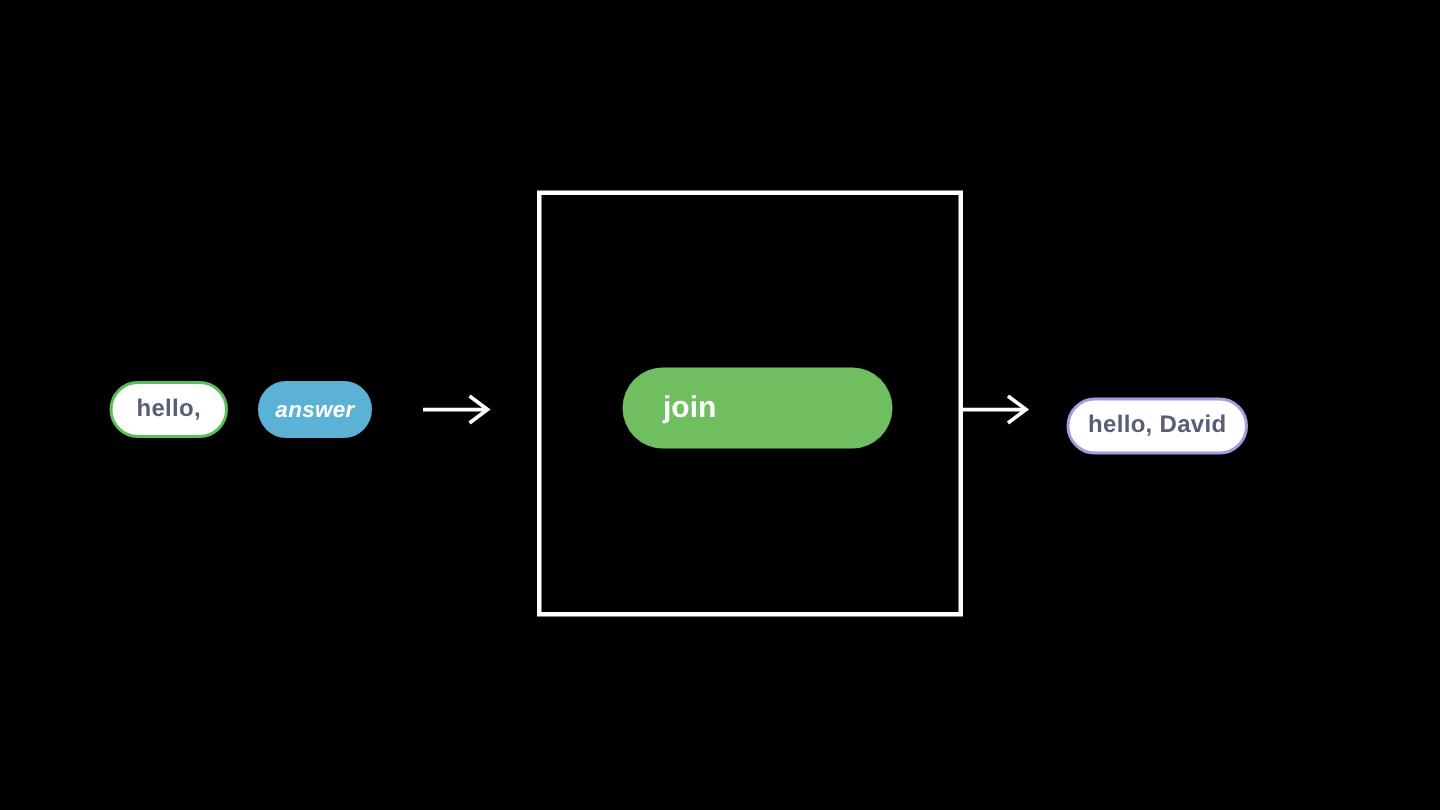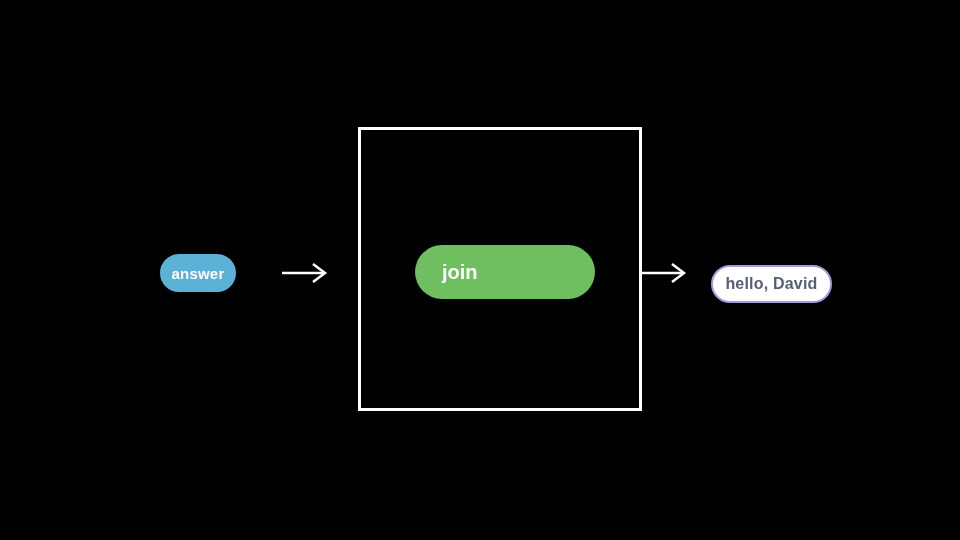--- a/index.html
+++ b/index.html
@@ -15,21 +15,21 @@
     display: flex;
     align-items: center;
     justify-content: center;
     font-weight: bold;
     border-radius: 999px;
     box-sizing: border-box;
     border: 2px solid transparent;
     letter-spacing: 0.2px;
   }
   .pill-hello  { left: 73px;  top: 254px; width: 79px;  height: 38px; font-size: 16px; }
-  .pill-answer { left: 160px; top: 254px; width: 76px;  height: 38px; font-size: 15px; }
+  .pill-answer { left: 172px; top: 254px; width: 76px;  height: 38px; font-size: 15px; font-style: italic; }
   .pill-output { left: 711px; top: 265px; width: 121px; height: 38px; font-size: 16px; text-align: center; }
   .arrow { position: absolute; width: 52px; height: 28px; }
   .arrow-1 { left: 279px; top: 259px; }
   .arrow-2 { left: 638px; top: 259px; }
   .function-box {
     position: absolute;
     left: 336px; top: 127px;
     width: 284px; height: 284px;
     border: 3px solid #fff;
     box-sizing: border-box;
@@ -45,20 +45,21 @@
     box-sizing: border-box;
     font-size: 20px;
     font-weight: bold;
   }
 </style>
 </head>
 <body>
 
 <div class="canvas" style="background-color: rgb(0, 0, 0);">
 
+  <div class="pill pill-hello" style="background-color: rgb(255, 255, 255); border-color: rgb(89, 192, 89); color: rgb(87, 94, 117);">hello,</div>
 
   <div class="pill pill-answer" style="background-color: rgb(92, 177, 214); border-color: rgb(92, 177, 214); color: rgb(255, 255, 255);">answer</div>
 
   <div class="arrow arrow-1" style="color: rgb(255, 255, 255);">
     <svg width="52" height="28" viewBox="0 0 52 28" aria-hidden="true">
       <line x1="3" y1="14" x2="44" y2="14" stroke="currentColor" stroke-width="2.5"></line>
       <polyline points="34,5 46,14 34,23" fill="none" stroke="currentColor" stroke-width="2.5"></polyline>
     </svg>
   </div>
 

